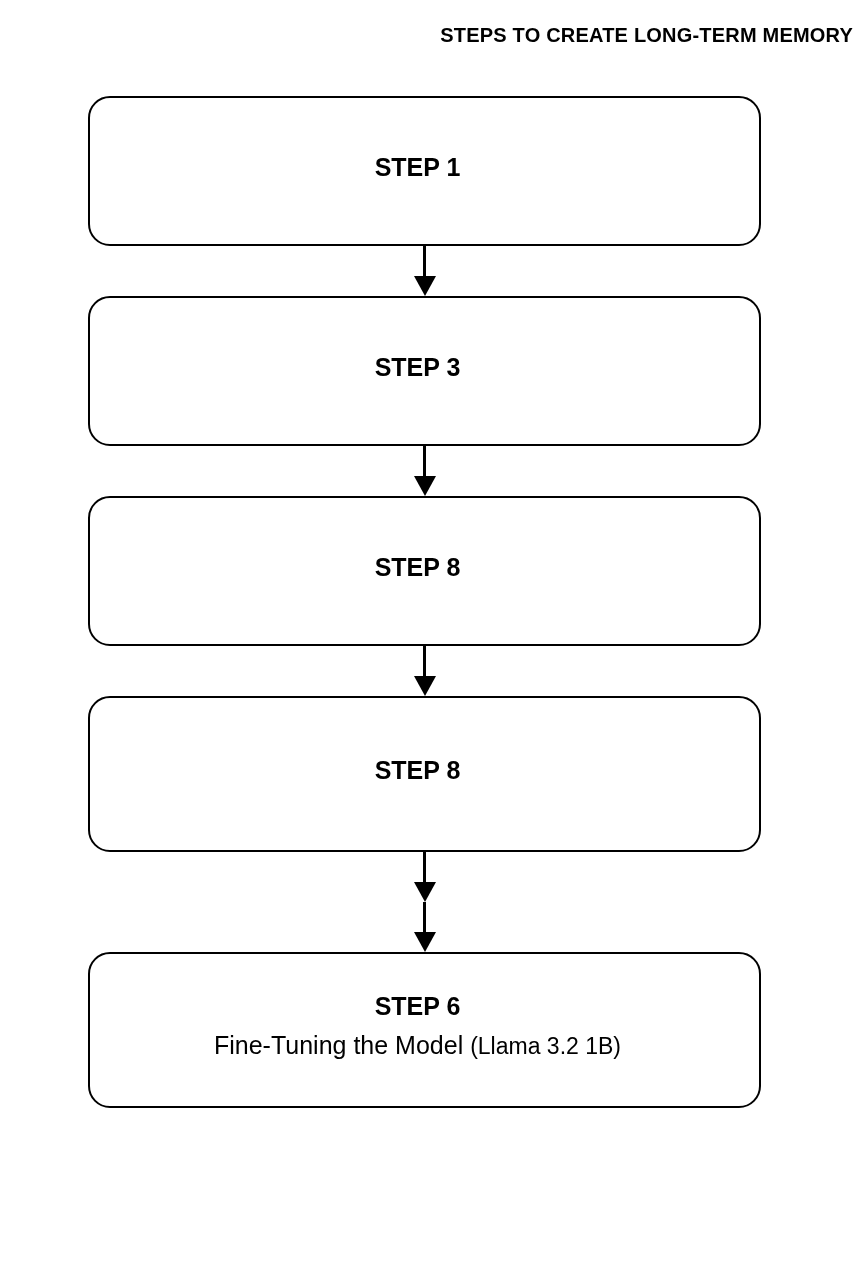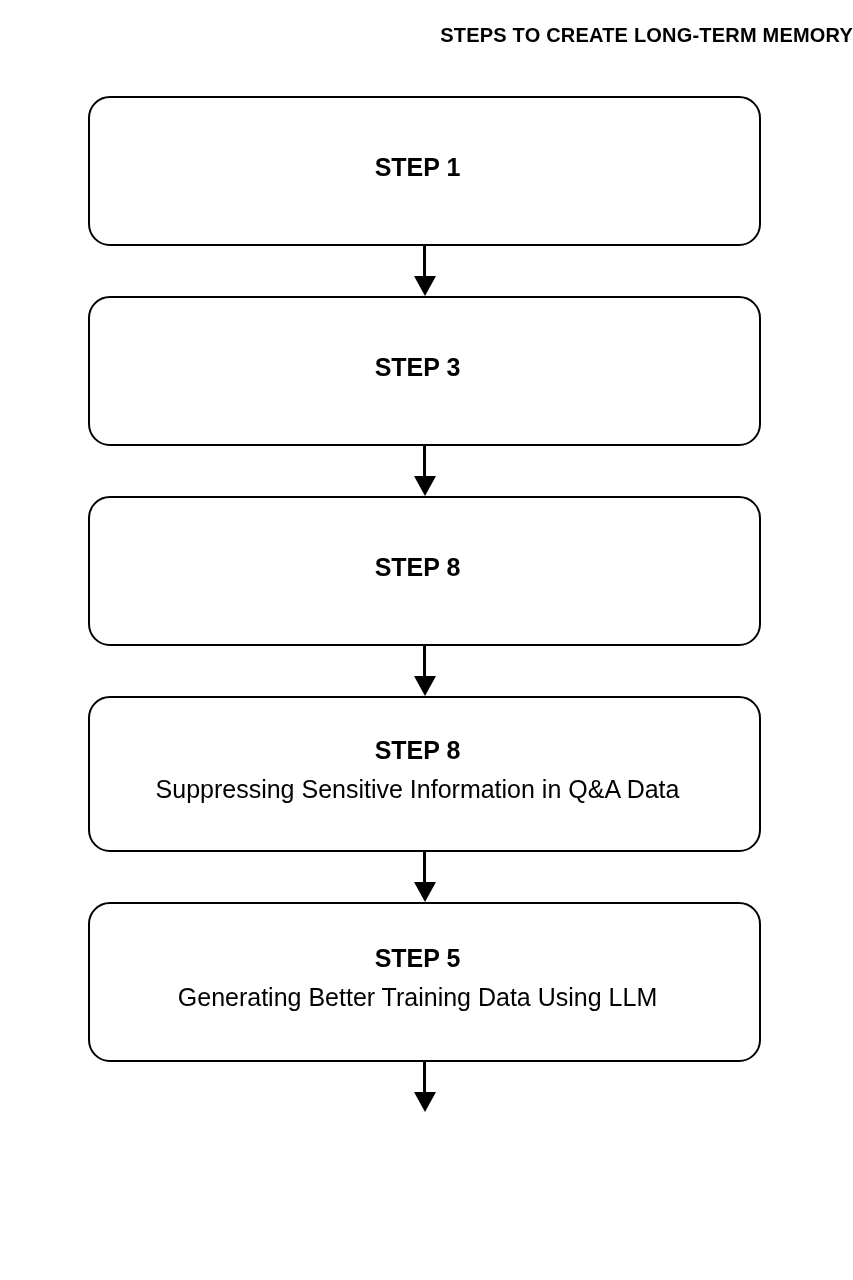--- a/index.html
+++ b/index.html
@@ -143,33 +143,32 @@
       <div class="node-title">STEP 8</div>
     </div>
 
     <div class="connector">
       <div class="shaft"></div>
       <div class="head"></div>
     </div>
 
     <div class="node node-h156">
       <div class="node-title">STEP 8</div>
-      <div class="node-body">Suppressing Sensitive  Information in Q&amp;A Data</div>
-    </div>
-
-    <div class="connector">
-      <div class="shaft"></div>
-      <div class="head"></div>
-    </div>
-
-    <div class="node node-h160">
-      <div class="node-title">STEP 5</div>
-      <div class="node-body">Generating Better Training Data Using LLM</div>
     </div>
 
     <div class="connector">
       <div class="shaft"></div>
       <div class="head"></div>
     </div>
 
 
+    <div class="connector">
+      <div class="shaft"></div>
+      <div class="head"></div>
+    </div>
+
+    <div class="node node-h156">
+      <div class="node-title">STEP 6</div>
+      <div class="node-body"><span>Fine-Tuning the Model </span><span class="sub">(Llama 3.2 1B)</span></div>
+    </div>
+
   </div>
 </div>
 
 </body></html>

